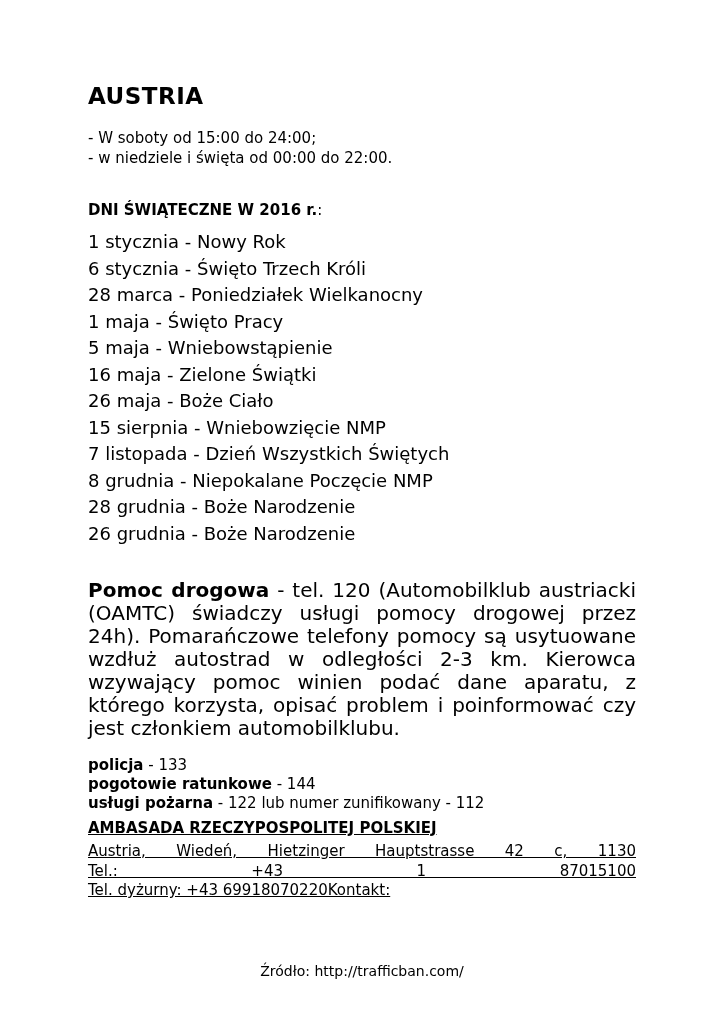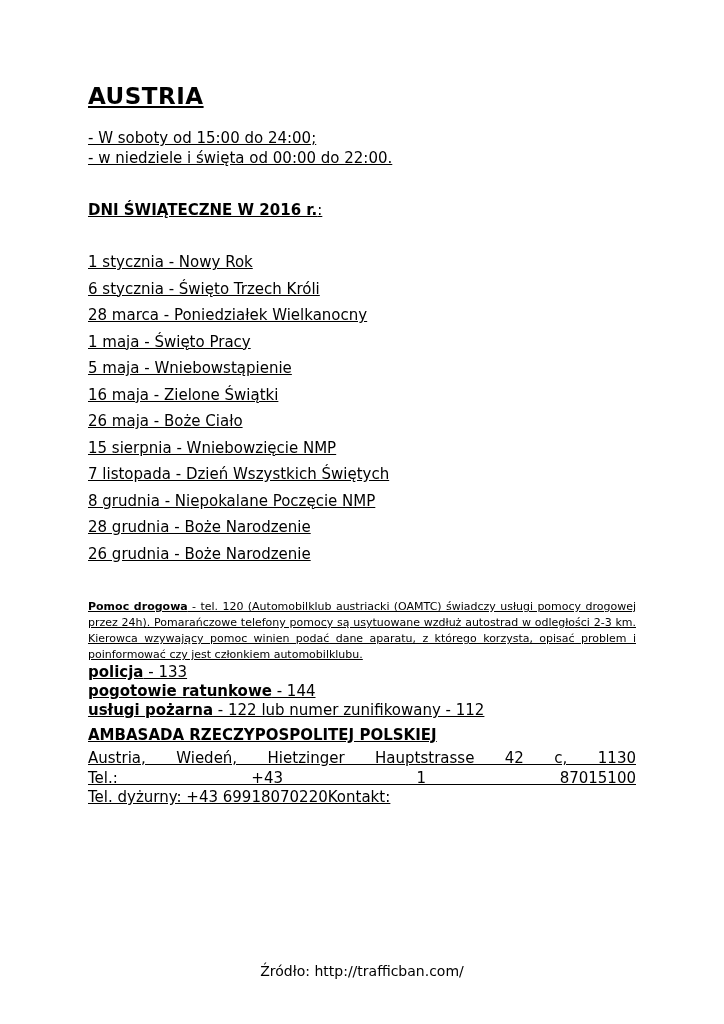--- a/index.html
+++ b/index.html
@@ -10,49 +10,48 @@
     background: #ffffff;
     color: #000000;
     font-family: "DejaVu Sans", "Liberation Sans", sans-serif;
     overflow: hidden;
   }
   .content {
     position: absolute;
     left: 88px;
     top: 0;
     width: 548px;
-    text-decoration: underline;
   }
   .title {
     margin: 83px 0 0 0;
     font-size: 23px;
     line-height: 27px;
     font-weight: bold;
     letter-spacing: 0.5px;
   }
   .intro {
     margin-top: 18px;
     font-size: 15px;
     line-height: 20px;
   }
   .section-heading {
     margin-top: 32px;
     font-size: 15px;
     line-height: 21px;
   }
   .b { font-weight: bold; }
   .holiday-list {
-    margin-top: 28px;
-    font-size: 15px;
+    margin-top: 8px;
+    font-size: 18px;
   }
   .holiday-item { line-height: 26.5px; }
   .assistance {
-    margin: 32px 0 0 0;
-    font-size: 11px;
-    line-height: 16px;
+    margin: 32px 0 16px 0;
+    font-size: 20px;
+    line-height: 23px;
     text-align: justify;
   }
   .emergency {
     font-size: 15px;
     line-height: 19px;
   }
   .embassy-heading {
     margin-top: 6px;
     font-size: 15px;
     line-height: 19px;

